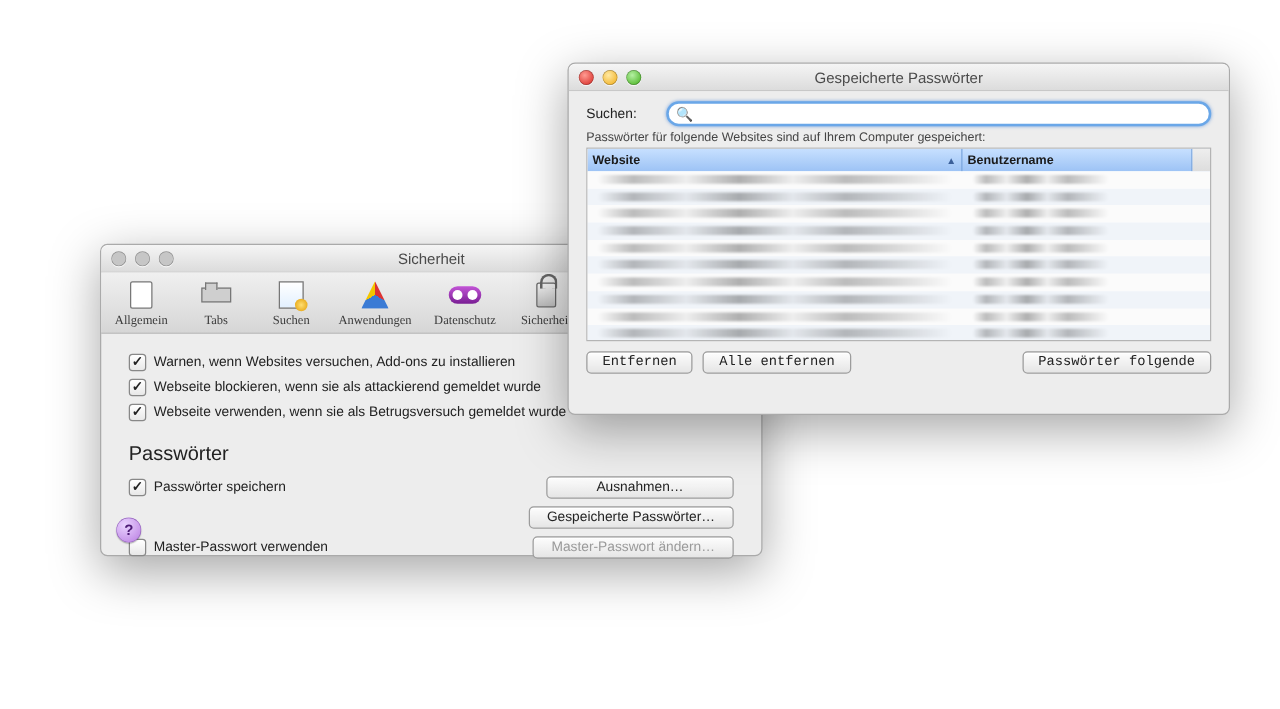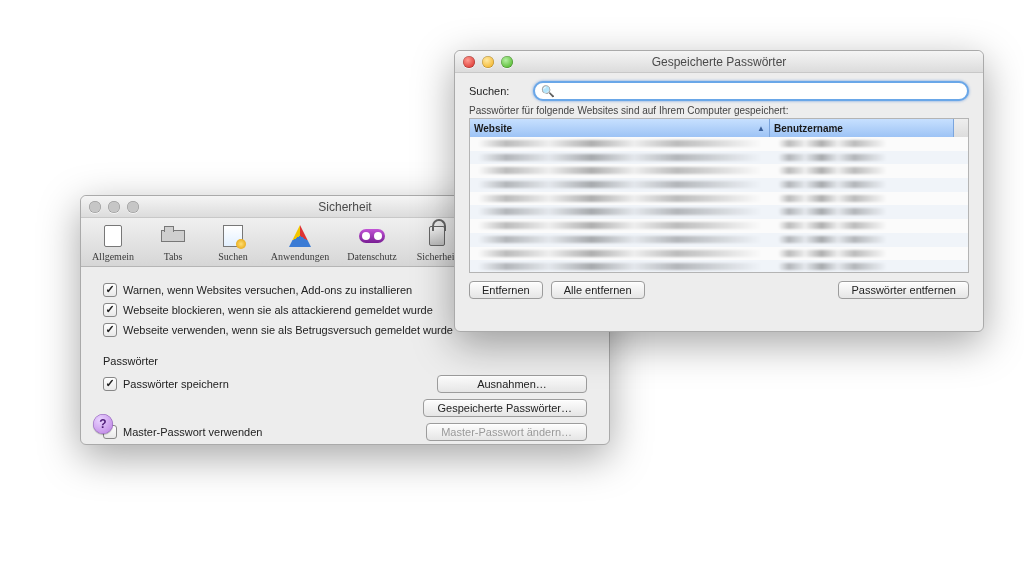--- a/index.html
+++ b/index.html
@@ -62,21 +62,21 @@
     .sec-body { padding: 16px 22px 10px; }
     .chk-row { display: flex; align-items: center; margin-bottom: 6px; }
     .chk {
       width: 14px; height: 14px; border: 1px solid #888; border-radius: 3px;
       background: linear-gradient(#fff,#e8e8e8); margin-right: 6px;
       display: flex; align-items: center; justify-content: center; font-size: 11px; color: #222;
     }
     .chk.checked::after { content: "✓"; font-weight: bold; margin-top:-1px; }
     .chk-label { font-size: 11px; }
 
-    .section-label { font-size: 11px; margin: 18px 0 8px 0; }
+    .section-label { font-size: 16px; margin: 18px 0 8px 0; }
 
     .row-flex { display: flex; align-items: center; justify-content: space-between; margin-bottom: 6px; }
     .mac-btn {
       font-size: 11px; padding: 2px 14px;
       border: 1px solid #9c9c9c; border-radius: 4px;
       background: linear-gradient(#fdfdfd,#e5e5e5);
       box-shadow: 0 1px 0 #fff inset;
       min-width: 150px; text-align: center;
     }
     .mac-btn.disabled { color: #9a9a9a; }
@@ -140,21 +140,21 @@
     .blur-row:nth-child(odd){ background:#fbfbfb; }
     .blur-row:nth-child(even){ background:#f0f4f9; }
     .blur-cell-a { flex:0 0 300px; }
     .blur-cell-b { flex:1; }
     .blur-smear {
       margin:3px 8px; height:7px; border-radius:4px;
       background: linear-gradient(90deg, rgba(0,0,0,0) 0%, rgba(0,0,0,.25) 10%, rgba(0,0,0,.05) 25%, rgba(0,0,0,.3) 40%, rgba(0,0,0,.05) 55%, rgba(0,0,0,.25) 70%, rgba(0,0,0,0) 100%);
       filter: blur(1px);
     }
 
-    .pw-footer { display:flex; align-items:center; margin-top:8px; }
+    .pw-footer { display:flex; align-items:center; margin-top:8px;font-family:Liberation Mono, monospace; }
     .pw-footer .gap { flex:1; }
     .pw-footer .mac-btn { min-width:auto; padding:2px 12px; }
     .pw-footer .mac-btn + .mac-btn { margin-left:8px; }
 
   </style>
 </head>
 <body>
 
 <div class="window sec-window">
   <div class="titlebar">
@@ -372,16 +372,16 @@
               <div class="blur-smear" style="width:55%"></div>
             </div>
           </div>
         </div>
     </div>
 
     <div class="pw-footer">
       <div class="mac-btn">Entfernen</div>
       <div class="mac-btn">Alle entfernen</div>
       <div class="gap"></div>
-      <div class="mac-btn">Passwörter entfernen</div>
+      <div class="mac-btn">Passwörter folgende</div>
     </div>
   </div>
 </div>
 
 </body></html>

